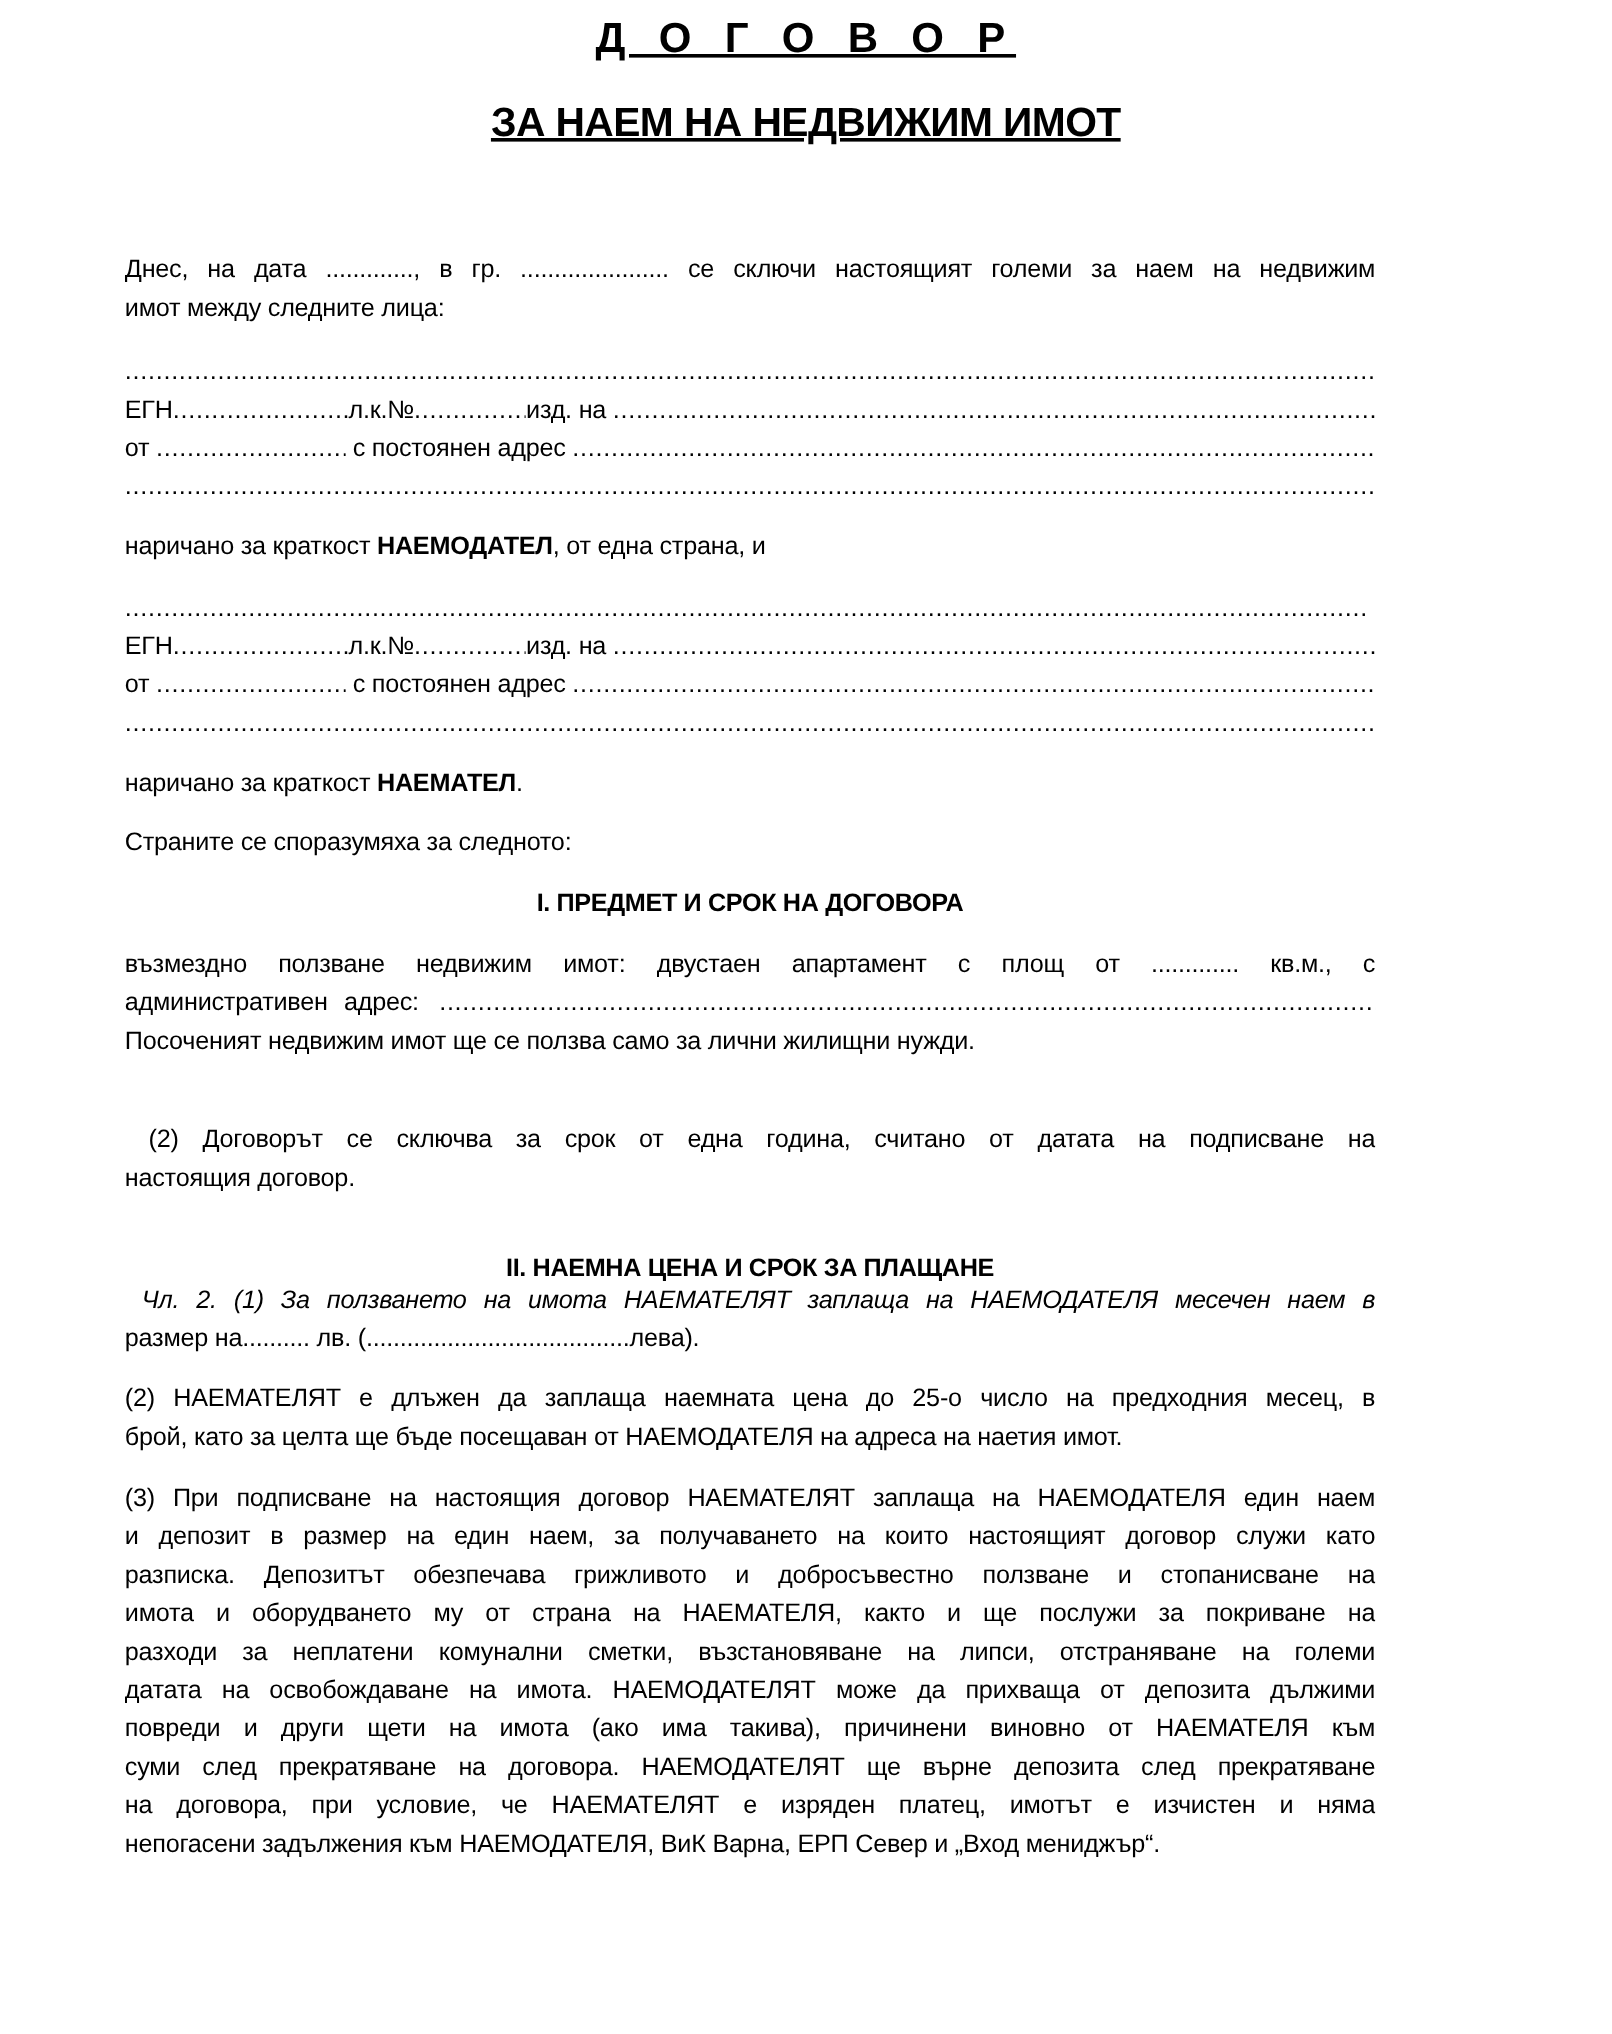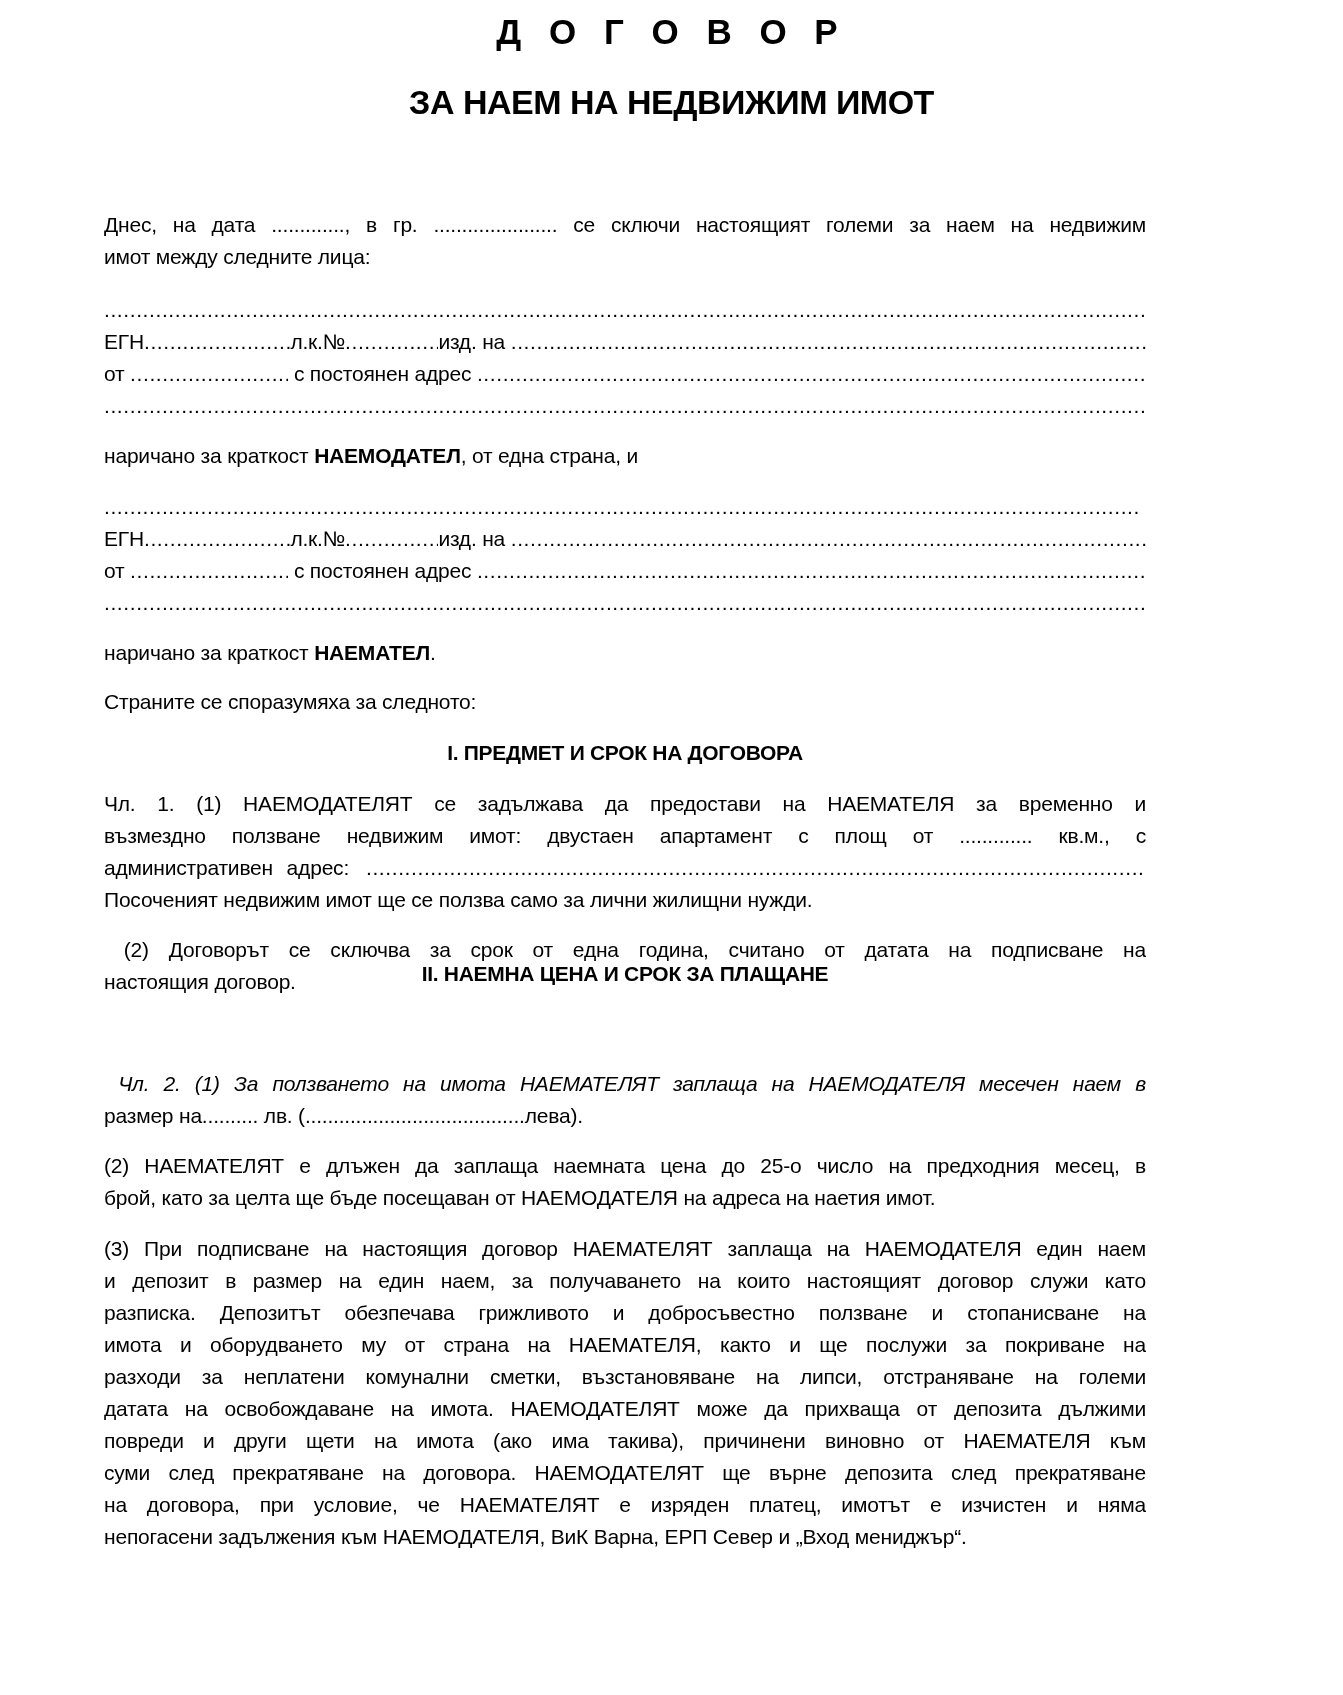--- a/index.html
+++ b/index.html
@@ -14,20 +14,21 @@
     position: relative;
     width: 1343px;
     height: 1695px;
   }
   .title {
     position: absolute;
     left: 0; right: 0;
     text-align: center;
     font-weight: bold;
     font-family: "Liberation Sans", sans-serif;
+    text-decoration: underline;
   }
   .title-main {
     top: 10px;
     font-size: 35px;
     letter-spacing: 9px;
     line-height: 44px;
   }
   .title-sub {
     top: 80px;
     font-size: 34px;
@@ -170,36 +171,35 @@
     <span class="nogrow">.</span>
   </div>
 
   <div class="flexline" style="top:686px;">
     <span class="nogrow">Страните се споразумяха за следното:</span>
   </div>
 
   <div class="heading" style="top:737px;">I. ПРЕДМЕТ И СРОК НА ДОГОВОРА</div>
 
   <div class="p" style="top:788px;">
-    <span class="line just">Чл. 1. (1) НАЕМОДАТЕЛЯТ се задължава да предостави на НАЕМАТЕЛЯ за временно и</span>
     <span class="line just">възмездно ползване недвижим имот: двустаен апартамент с площ от ............. кв.м., с</span>
     <div class="line" style="display:flex; align-items:center;">
       <span class="nogrow" style="word-spacing:8px;">административен адрес:</span>
       <span class="nogrow">&nbsp;&nbsp;&nbsp;</span>
       <span class="fill"></span>
     </div>
     <span class="line">Посоченият недвижим имот ще се ползва само за лични жилищни нужди.</span>
   </div>
 
   <div class="p" style="top:934px;">
     <span class="line just" style="white-space:pre;"> (2) Договорът се сключва за срок от една година, считано от датата на подписване на</span>
     <span class="line">настоящия договор.</span>
   </div>
 
-  <div class="heading" style="top:958px;">II. НАЕМНА ЦЕНА И СРОК ЗА ПЛАЩАНЕ</div>
+  <div class="heading" style="top:1041px;">II. НАЕМНА ЦЕНА И СРОК ЗА ПЛАЩАНЕ</div>
 
   <div class="p" style="top:1068px;">
     <span class="line just" style="white-space:pre;font-style:italic;"> Чл. 2. (1) За ползването на имота НАЕМАТЕЛЯТ заплаща на НАЕМОДАТЕЛЯ месечен наем в</span>
     <span class="line">размер на.......... лв. (.......................................лева).</span>
   </div>
 
   <div class="p" style="top:1150px;">
     <span class="line just">(2) НАЕМАТЕЛЯТ е длъжен да заплаща наемната цена до 25-о число на предходния месец, в</span>
     <span class="line">брой, като за целта ще бъде посещаван от НАЕМОДАТЕЛЯ на адреса на наетия имот.</span>
   </div>

